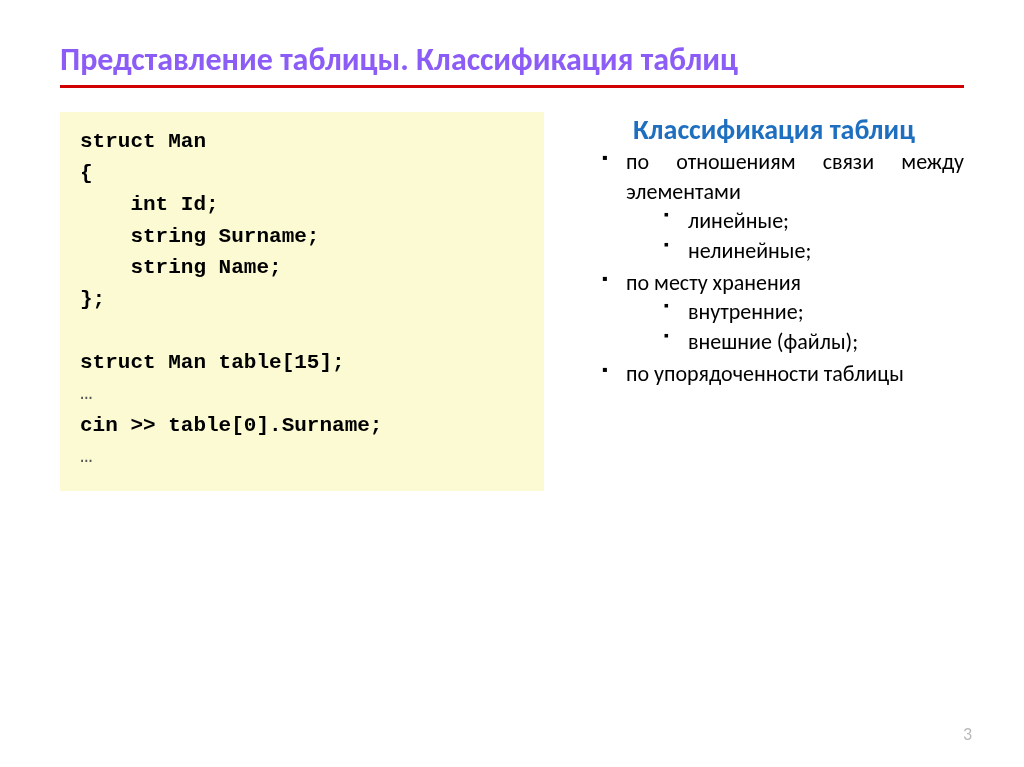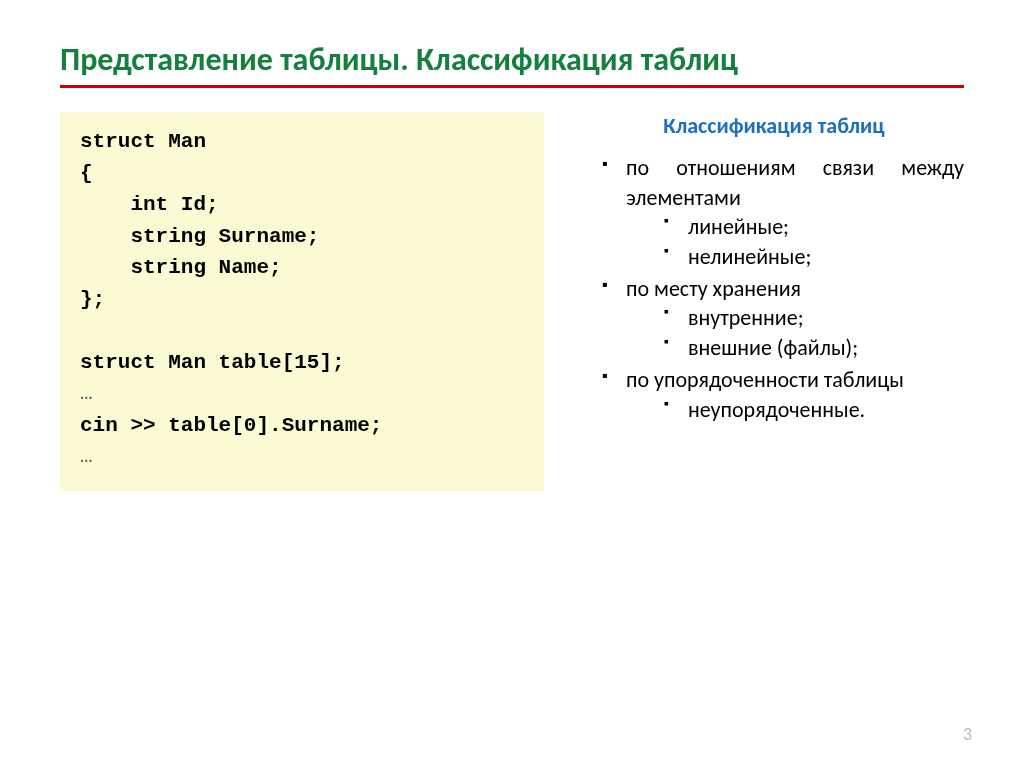--- a/index.html
+++ b/index.html
@@ -5,21 +5,21 @@
   * { margin: 0; padding: 0; box-sizing: border-box; }
   body {
     width: 1024px;
     height: 767px;
     background: #fff;
     font-family: "Calibri", "Arial", sans-serif;
     position: relative;
     padding: 40px 60px 30px 60px;
   }
   .title {
-    color: #15803d;
+    color: #8b5cf6;
     font-size: 32px;
     font-weight: bold;
     padding-bottom: 6px;
     border-bottom: 3px solid #d00000;
     margin-bottom: 24px;
   }
   .content {
     display: flex;
     gap: 40px;
     align-items: flex-start;
@@ -38,24 +38,23 @@
   .code-box .light {
     font-weight: normal;
     color: #555;
   }
   .right {
     flex: 1;
     padding-top: 0;
   }
   .subheading {
     color: #1f6fc0;
-    font-size: 22px;
+    font-size: 28px;
     font-weight: bold;
     text-align: center;
-    margin-bottom: 14px;
   }
   ul.outer {
     list-style: none;
     padding-left: 18px;
     font-size: 22px;
     color: #000;
     text-align: justify;
   }
   ul.outer > li {
     position: relative;
@@ -128,21 +127,20 @@
       <li>
         <span>по месту хранения</span>
         <ul class="inner">
           <li><span>внутренние;</span></li>
           <li><span>внешние (файлы);</span></li>
         </ul>
       </li>
       <li>
         <span>по упорядоченности таблицы</span>
         <ul class="inner">
-          <li><span>неупорядоченные.</span></li>
         </ul>
       </li>
     </ul>
   </div>
 
 </div>
 
 <div class="page-num">3</div>
 
 </body></html>

